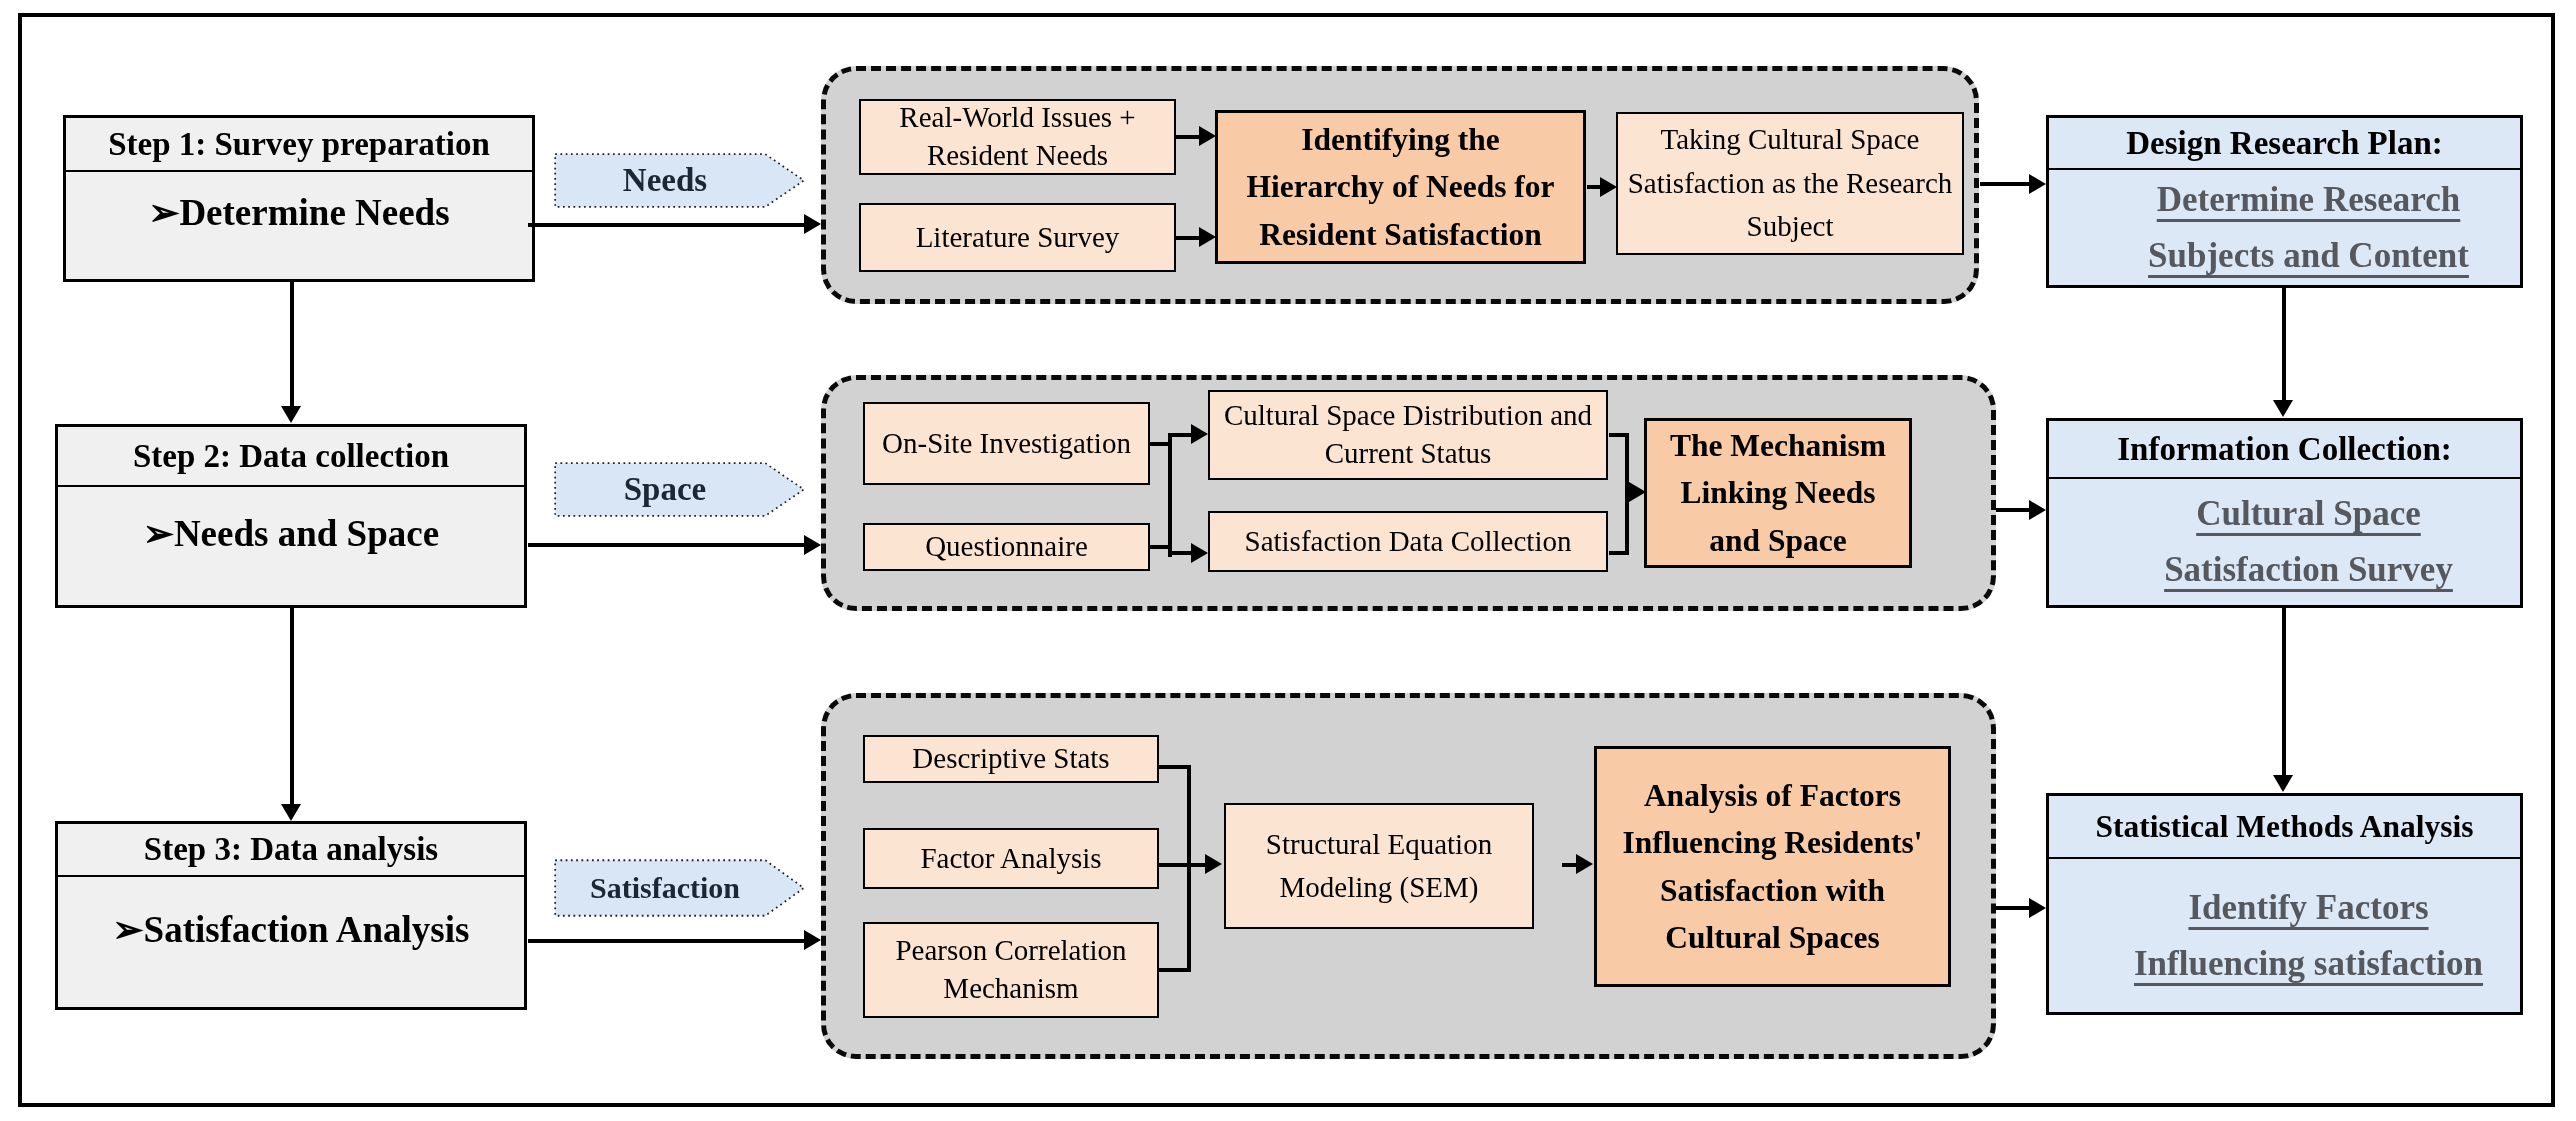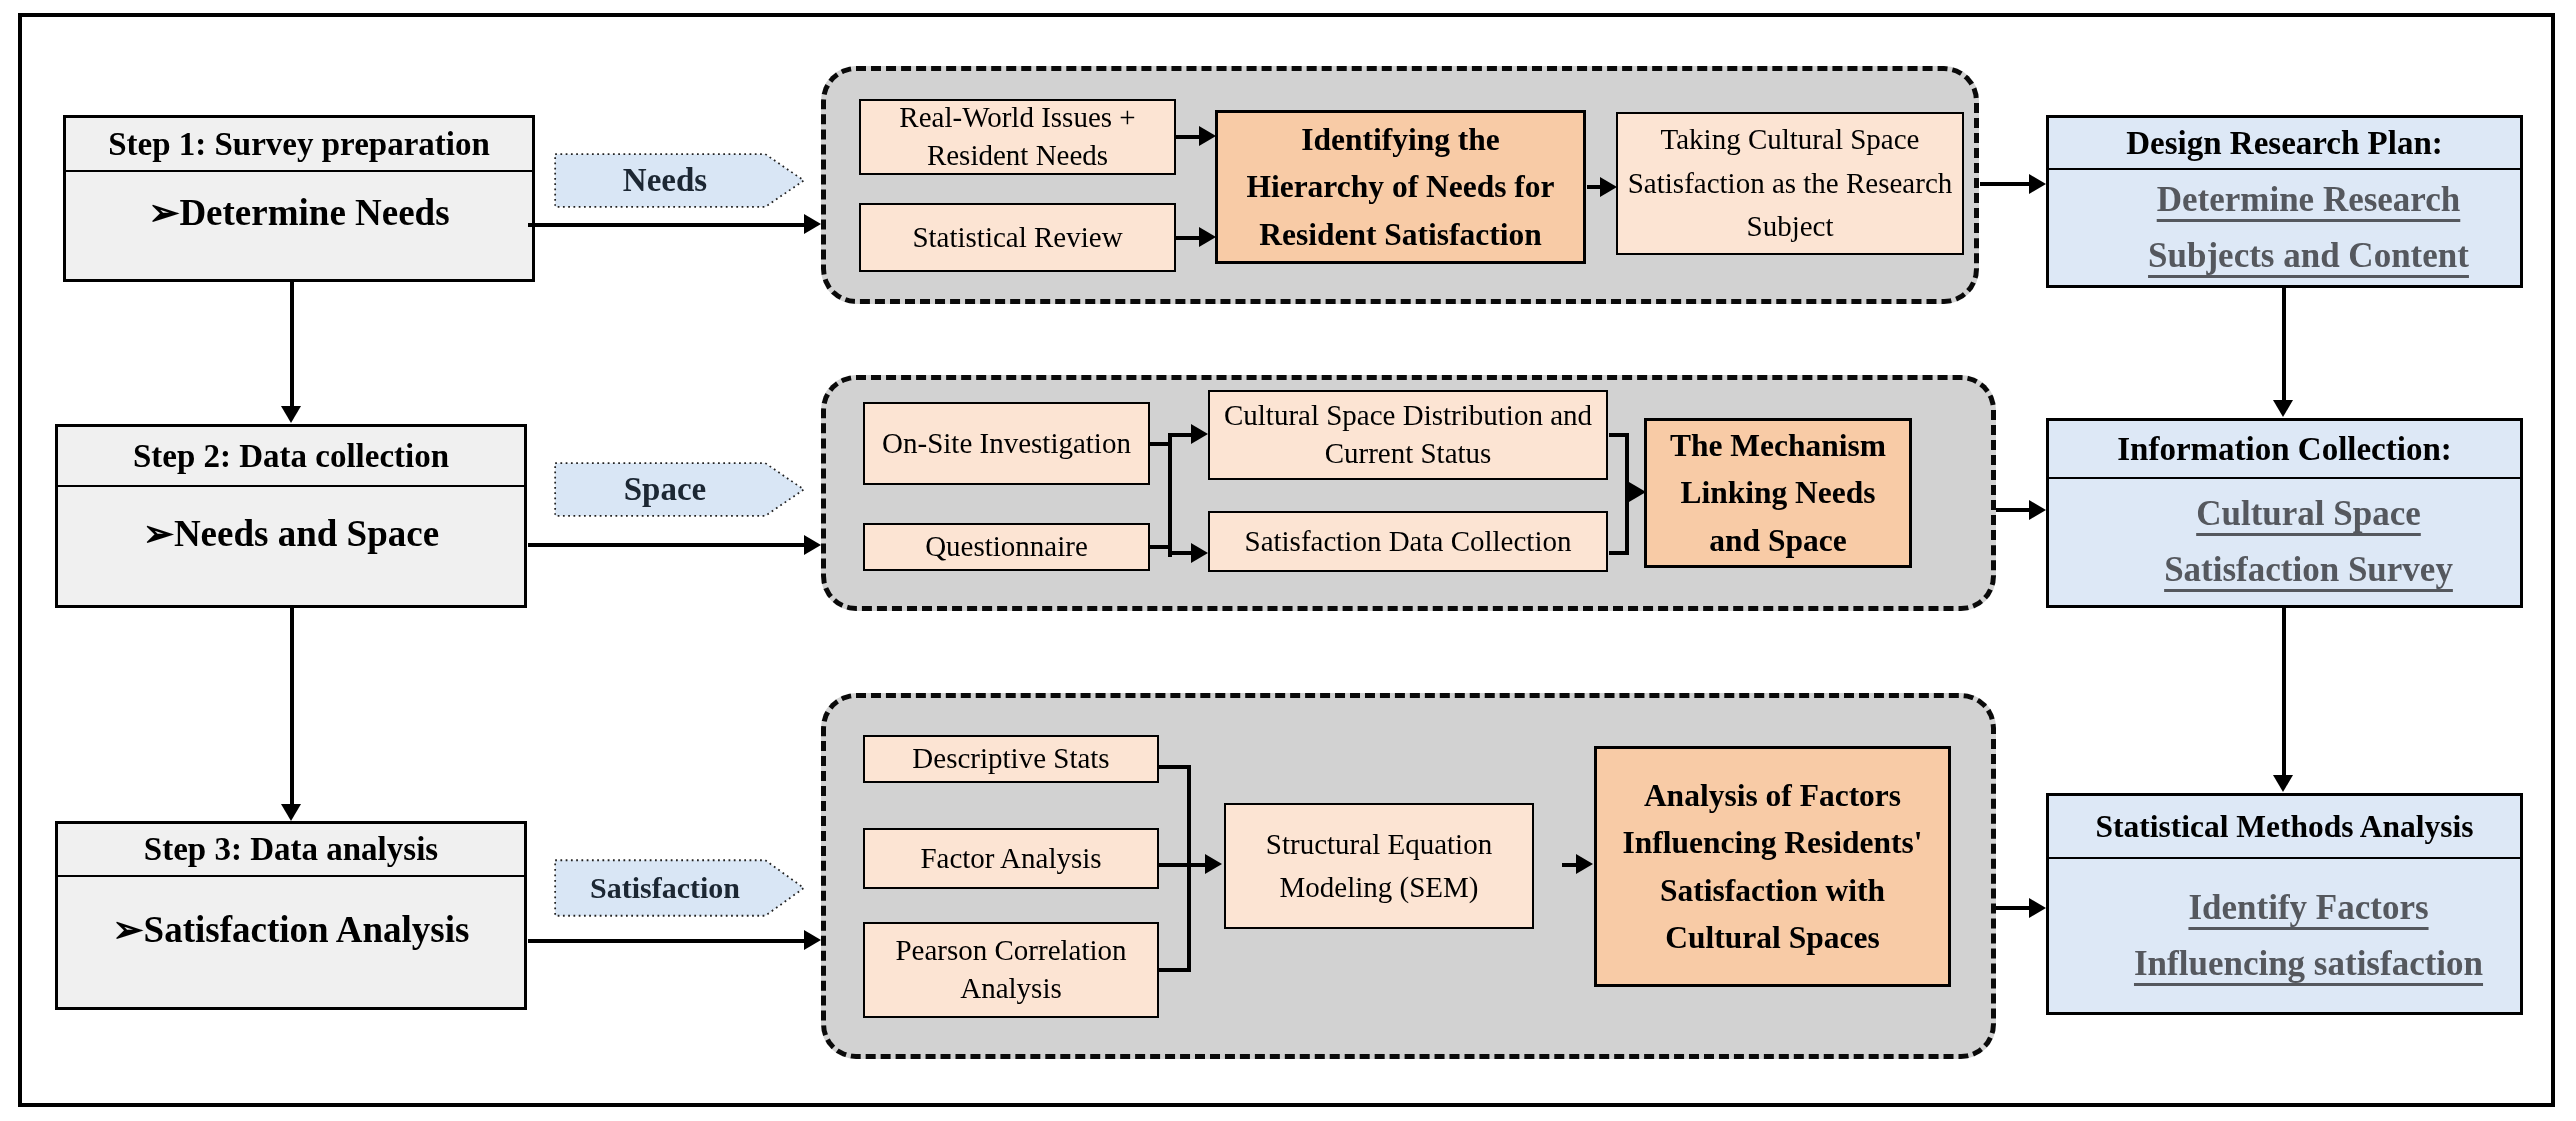--- a/index.html
+++ b/index.html
@@ -66,33 +66,33 @@
         <polygon points="2,2 362,2 428,47.5 362,93 2,93"></polygon>
       </svg>
     <span style="font-size:30px;">Satisfaction</span>
   </div>
 
   <div class="phase" style="left:821px;top:66px;width:1158px;height:238px;"></div>
   <div class="phase" style="left:821px;top:375px;width:1175px;height:236px;"></div>
   <div class="phase" style="left:821px;top:693px;width:1175px;height:366px;"></div>
 
   <div class="box input-box" style="left:859px;top:99px;width:317px;height:76px;">Real-World Issues + Resident Needs</div>
-  <div class="box input-box" style="left:859px;top:203px;width:317px;height:69px;">Statistical Review</div>
+  <div class="box input-box" style="left:859px;top:203px;width:317px;height:69px;">Literature Survey</div>
   <div class="box process-box" style="left:1215px;top:110px;width:371px;height:154px;">Identifying the Hierarchy of Needs for Resident Satisfaction</div>
   <div class="box input-box" style="left:1616px;top:112px;width:348px;height:143px;line-height:1.5;">Taking Cultural Space Satisfaction as the Research Subject</div>
 
   <div class="box input-box" style="left:863px;top:402px;width:287px;height:83px;">On-Site Investigation</div>
   <div class="box input-box" style="left:863px;top:523px;width:287px;height:48px;">Questionnaire</div>
   <div class="box input-box" style="left:1208px;top:390px;width:400px;height:90px;">Cultural Space Distribution and Current Status</div>
   <div class="box input-box" style="left:1208px;top:511px;width:400px;height:61px;">Satisfaction Data Collection</div>
   <div class="box process-box" style="left:1644px;top:418px;width:268px;height:150px;">The Mechanism Linking Needs and Space</div>
 
   <div class="box input-box" style="left:863px;top:735px;width:296px;height:48px;">Descriptive Stats</div>
   <div class="box input-box" style="left:863px;top:828px;width:296px;height:61px;">Factor Analysis</div>
-  <div class="box input-box" style="left:863px;top:922px;width:296px;height:96px;">Pearson Correlation Analysis</div>
+  <div class="box input-box" style="left:863px;top:922px;width:296px;height:96px;">Pearson Correlation Mechanism</div>
   <div class="box input-box" style="left:1224px;top:803px;width:310px;height:126px;line-height:1.5;">Structural Equation Modeling (SEM)</div>
   <div class="box process-box" style="left:1594px;top:746px;width:357px;height:241px;">Analysis of Factors Influencing Residents' Satisfaction with Cultural Spaces</div>
 
   <div class="outcome-box" style="left:2046px;top:115px;width:477px;height:173px;">
     <div class="hdr" style="height:50px;">Design Research Plan:</div>
     <div class="bdy">
         <span>Determine Research Subjects and Content</span>
       </div>
   </div>
   <div class="outcome-box" style="left:2046px;top:418px;width:477px;height:190px;">

